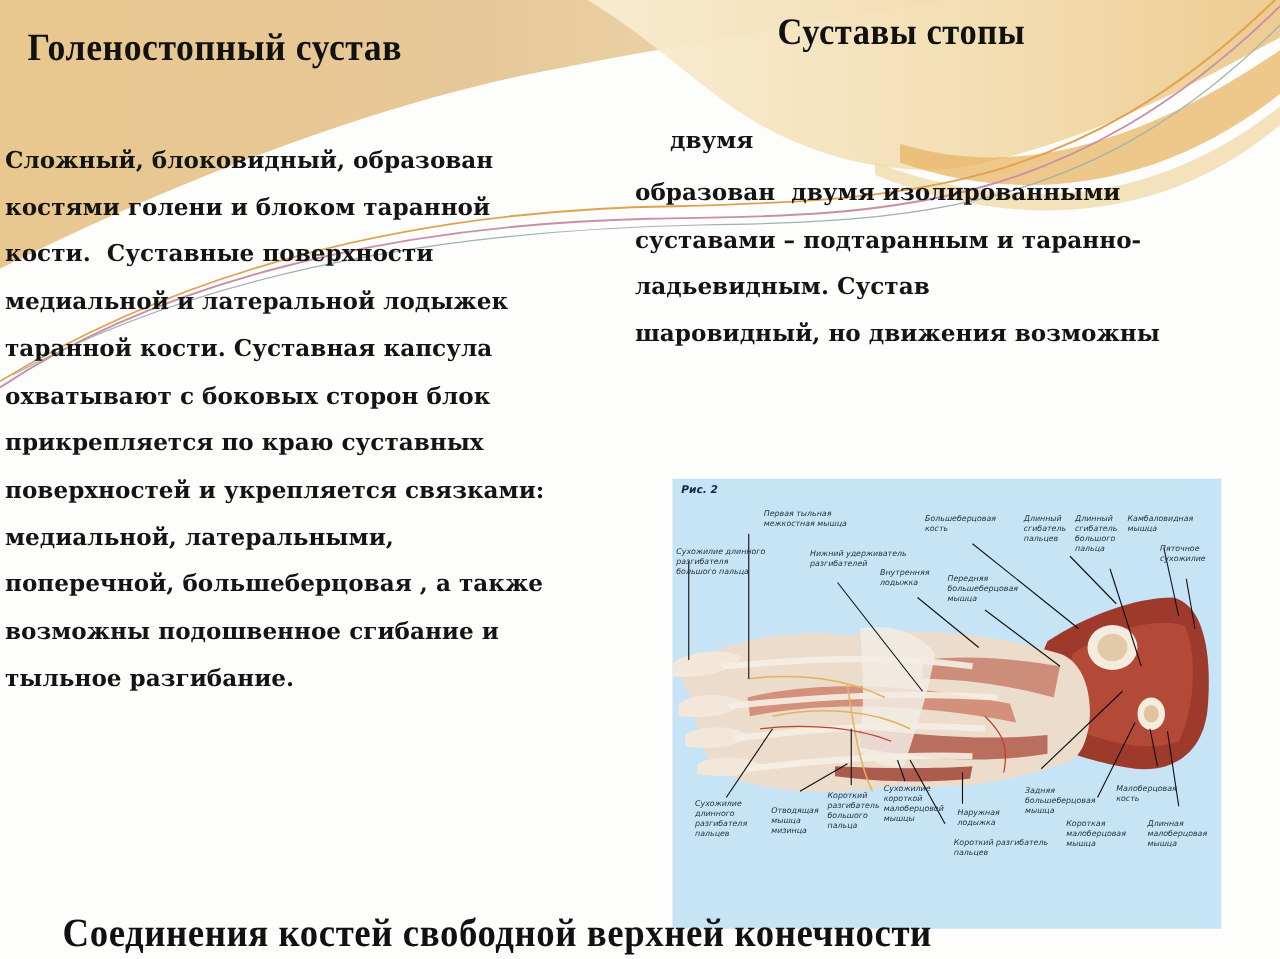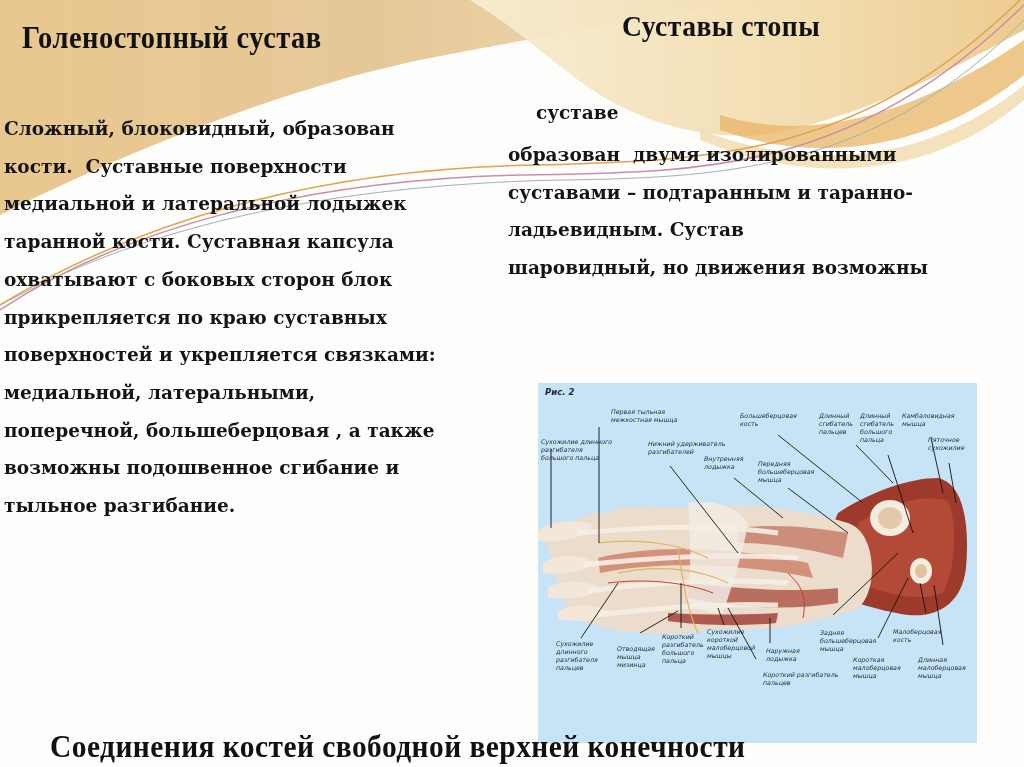--- a/index.html
+++ b/index.html
@@ -47,34 +47,35 @@
   <path d="M0,310 C120,230 300,180 520,175 C700,172 850,175 1024,5" stroke="#c98fa6" stroke-width="1.5" fill="none"></path>
   <path d="M0,305 C140,220 320,168 540,165 C720,160 860,155 1020,0" stroke="#e0a24e" stroke-width="1.5" fill="none"></path>
   <path d="M10,300 C150,225 330,185 560,180 C740,178 880,165 1024,20" stroke="#9fb3b0" stroke-width="1" fill="none"></path>
 </svg>
 
 <div class="title left">Голеностопный сустав</div>
 <div class="title right">Суставы стопы</div>
 
 <div class="body-text left-col">
   <span class="ln">Сложный, блоковидный, образован</span>
+  <span class="ln">костями голени и блоком таранной</span>
   <span class="ln" style="white-space:pre">кости.  Суставные поверхности</span>
   <span class="ln">медиальной и латеральной лодыжек</span>
   <span class="ln">таранной кости. Суставная капсула</span>
   <span class="ln">охватывают с боковых сторон блок</span>
   <span class="ln">прикрепляется по краю суставных</span>
   <span class="ln">поверхностей и укрепляется связками:</span>
   <span class="ln">медиальной, латеральными,</span>
   <span class="ln">поперечной, большеберцовая , а также</span>
   <span class="ln">возможны подошвенное сгибание и</span>
   <span class="ln">тыльное разгибание.</span>
 </div>
 
 <div class="body-text right-col">
-  <span class="ln head indent">суставе</span>
+  <span class="ln head indent">двумя</span>
   <span class="gap"></span>
   <span class="ln" style="white-space:pre">образован  двумя изолированными</span>
   <span class="ln">суставами – подтаранным и таранно-</span>
   <span class="ln">ладьевидным. Сустав</span>
   <span class="ln">шаровидный, но движения возможны</span>
 </div>
 
 <div class="figure">
   <svg class="foot" width="439" height="315" viewBox="0 0 439 315">
 

